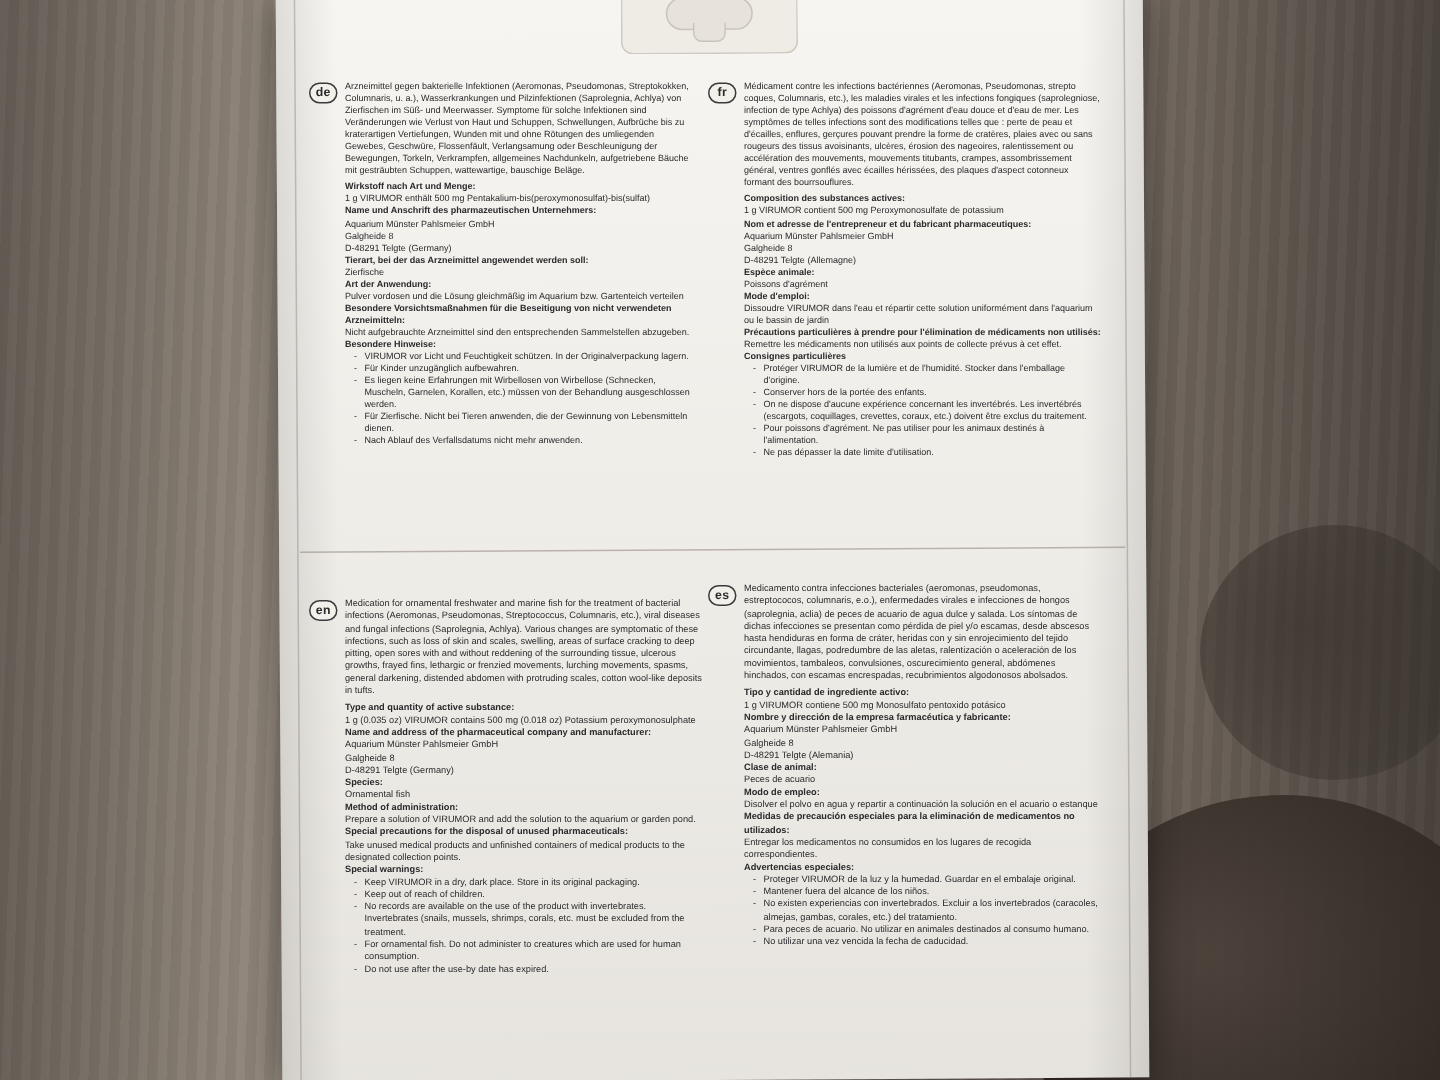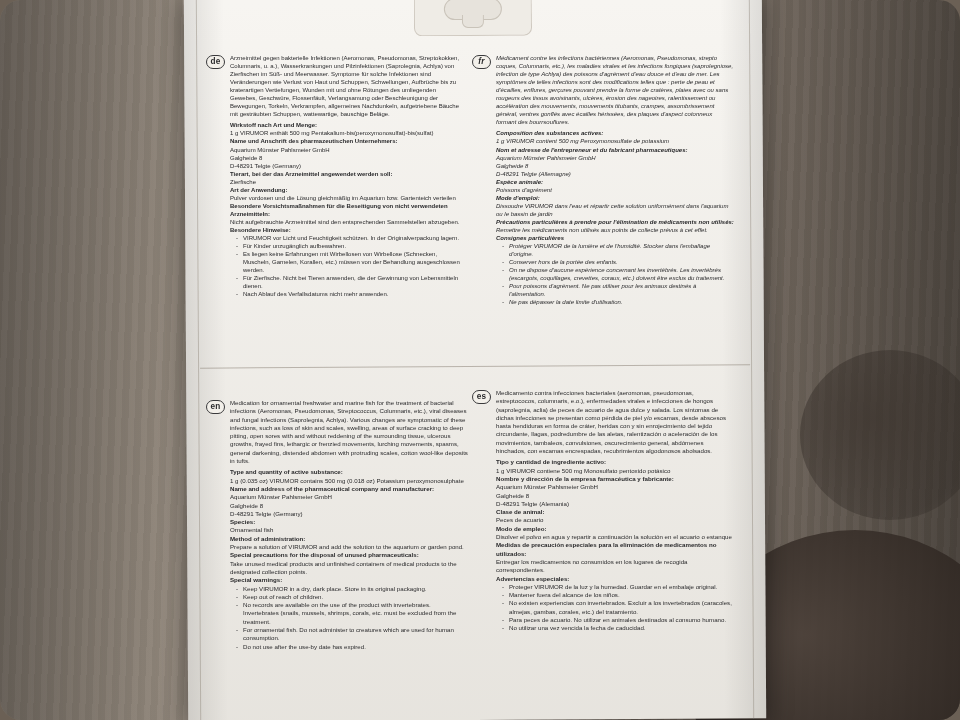--- a/index.html
+++ b/index.html
@@ -8,21 +8,20 @@
     width: 960px; height: 720px;
     overflow: hidden;
     font-family: "Liberation Sans", sans-serif;
     background: #6b6055;
   }
   #scene {
     position: relative;
     width: 960px; height: 720px;
     background: linear-gradient(100deg, #8d8378 0%, #9a8f83 25%, #7d7268 60%, #6e645a 100%);
     overflow: hidden;
-    border-radius: 21px;
   }
   
   .floor-band {
     position: absolute; left: 0; width: 960px;
     background: rgba(0,0,0,0.05);
   }
   .floor-band.b1 { top: 0; height: 720px;
     background: repeating-linear-gradient(92deg,
       rgba(255,255,255,0.035) 0px,
       rgba(255,255,255,0.035) 6px,
@@ -133,21 +132,21 @@
   .panel p { margin: 0; }
   .panel .sp { display: block; height: 3px; }
   .panel ul { margin: 0; padding: 0 0 0 8px; list-style: none; }
   .panel li { position: relative; padding-left: 5px; }
   .panel li::before {
     content: "-"; position: absolute; left: -2px; top: 0;
   }
 
   
   #panel-de { left: 206px; top: 54px;  width: 258px; }
-  #panel-fr { left: 472px; top: 54px;  width: 262px; font-style: italic; }
+  #panel-fr { left: 472px; top: 54px;  width: 262px; }
   #panel-en { left: 206px; top: 372px; width: 262px; margin-top: 27px; }
   #panel-es { left: 472px; top: 372px; width: 262px; margin-top: 17px; }
 </style>
 </head>
 <body>
 
 <div id="scene">
   <div class="floor-band b1"></div>
   <div class="shadow-left"></div>
   <div class="shadow-right"></div>

